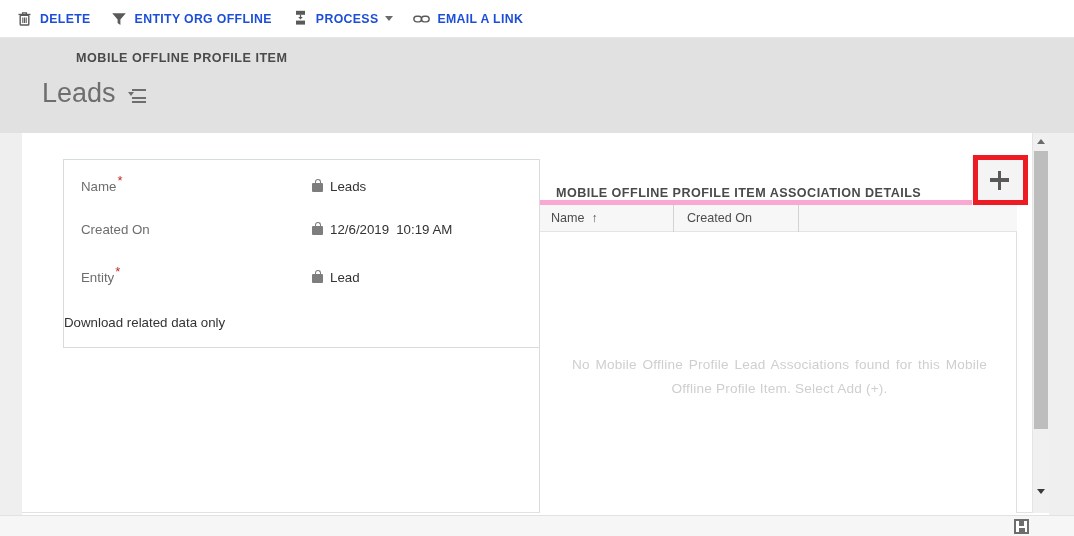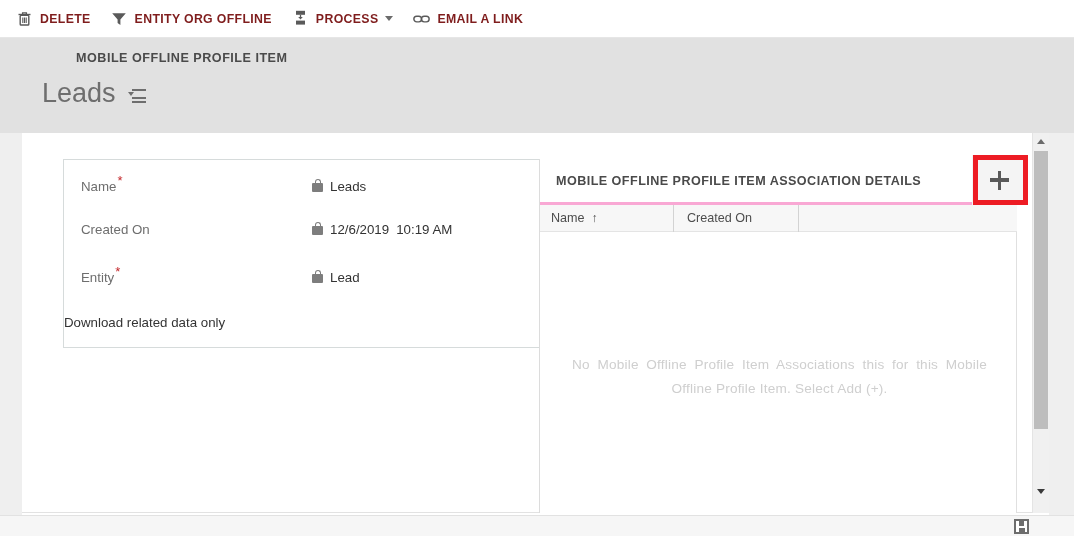--- a/index.html
+++ b/index.html
@@ -41,21 +41,21 @@
     display: inline-flex;
     align-items: center;
     justify-content: center;
     margin-right: 7px;
     color: #5a5a5a;
     flex: 0 0 auto;
   }
   .cmd-label {
     font-size: 12.3px;
     letter-spacing: .35px;
-    color: #7f1d1d;
+    color: #1d4ed8;
     font-weight: 600;
     white-space: nowrap;
   }
   .cmd-caret {
     margin-left: 7px;
     width: 0; height: 0;
     border-left: 4px solid transparent;
     border-right: 4px solid transparent;
     border-top: 5px solid #6b6b6b;
   }
@@ -216,23 +216,23 @@
   
   .subgrid {
     position: absolute;
     left: 540px; top: 159px;
     width: 477px; height: 354px;
   }
   .subgrid-header {
     position: absolute;
     left: 0; top: 0;
     width: 477px; height: 46px;
-    border-bottom: 3px solid #f9a8d4;
-    display: flex;
-    align-items: center;
+    border-bottom: 5px solid #f9a8d4;
+    display: flex;
+    align-items: flex-end;
     box-sizing: border-box;
     background: #ffffff;
   }
   .subgrid-title {
     padding-left: 16px;
     font-size: 12.6px;
     font-weight: 600;
     letter-spacing: .45px;
     color: #4a4a4a;
     white-space: nowrap;
@@ -555,21 +555,21 @@
     </div>
     <div class="gh-cell c2">
       <span>Created On</span>
     </div>
     <div class="gh-cell c3">
       <span></span>
     </div>
   </div>
 
   <div class="grid-body">
-    <div class="empty-msg">No Mobile Offline Profile Item Associations this for this Mobile Offline Profile Item. Select Add (+).</div>
+    <div class="empty-msg">No Mobile Offline Profile Lead Associations found for this Mobile Offline Profile Item. Select Add (+).</div>
   </div>
 
 </div>
 
 <div class="highlight-box"></div>
 
 <div class="scrollbar">
   <div class="sb-arrow up">
       <span class="tri"></span>
     </div>

